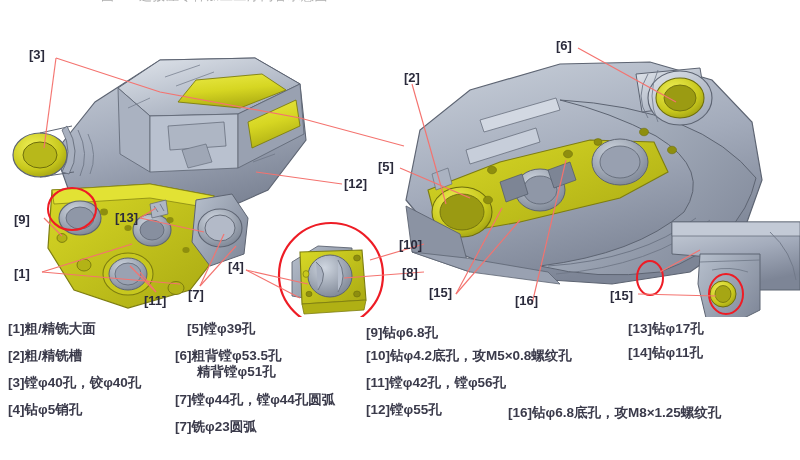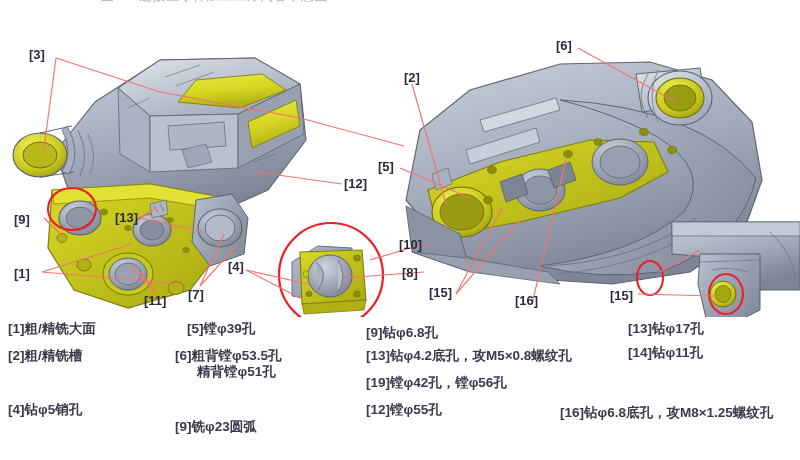--- a/index.html
+++ b/index.html
@@ -305,33 +305,35 @@
     <div class="callout" style="left:144px; top:272px;">[11]</div>
     <div class="callout" style="left:188px; top:266px;">[7]</div>
     <div class="callout" style="left:515px; top:272px;">[16]</div>
     <div class="callout" style="left:610px; top:267px;">[15]</div>
   </div>
 
   <div class="legend">
 
     <div class="legend-item" style="left:8px; top:5px;">[1]粗/精铣大面</div>
     <div class="legend-item" style="left:8px; top:32px;">[2]粗/精铣槽</div>
+    <div class="legend-item" style="left:8px; top:59px;">[3]镗φ40孔，铰φ40孔</div>
     <div class="legend-item" style="left:8px; top:86px;">[4]钻φ5销孔</div>
 
     <div class="legend-item" style="left:187px; top:5px;">[5]镗φ39孔</div>
     <div class="legend-item" style="left:175px; top:32px;">
       <span>[6]粗背镗φ53.5孔</span>
       <span class="cont">精背镗φ51孔</span>
     </div>
-    <div class="legend-item" style="left:175px; top:103px;">[9]铣φ23圆弧</div>
+    <div class="legend-item" style="left:175px; top:76px;">[7]镗φ44孔，镗φ44孔圆弧</div>
+    <div class="legend-item" style="left:175px; top:103px;">[7]铣φ23圆弧</div>
 
     <div class="legend-item" style="left:366px; top:9px;">[9]钻φ6.8孔</div>
-    <div class="legend-item" style="left:366px; top:32px;">[13]钻φ4.2底孔，攻M5×0.8螺纹孔</div>
-    <div class="legend-item" style="left:366px; top:59px;">[19]镗φ42孔，镗φ56孔</div>
+    <div class="legend-item" style="left:366px; top:32px;">[10]钻φ4.2底孔，攻M5×0.8螺纹孔</div>
+    <div class="legend-item" style="left:366px; top:59px;">[11]镗φ42孔，镗φ56孔</div>
     <div class="legend-item" style="left:366px; top:86px;">[12]镗φ55孔</div>
 
     <div class="legend-item" style="left:628px; top:5px;text-align:right;">[13]钻φ17孔</div>
     <div class="legend-item" style="left:628px; top:29px;">[14]钻φ11孔</div>
 
-    <div class="legend-item" style="left:560px; top:89px;">[16]钻φ6.8底孔，攻M8×1.25螺纹孔</div>
+    <div class="legend-item" style="left:508px; top:89px;">[16]钻φ6.8底孔，攻M8×1.25螺纹孔</div>
   </div>
 
 </div>
 
 </body></html>

